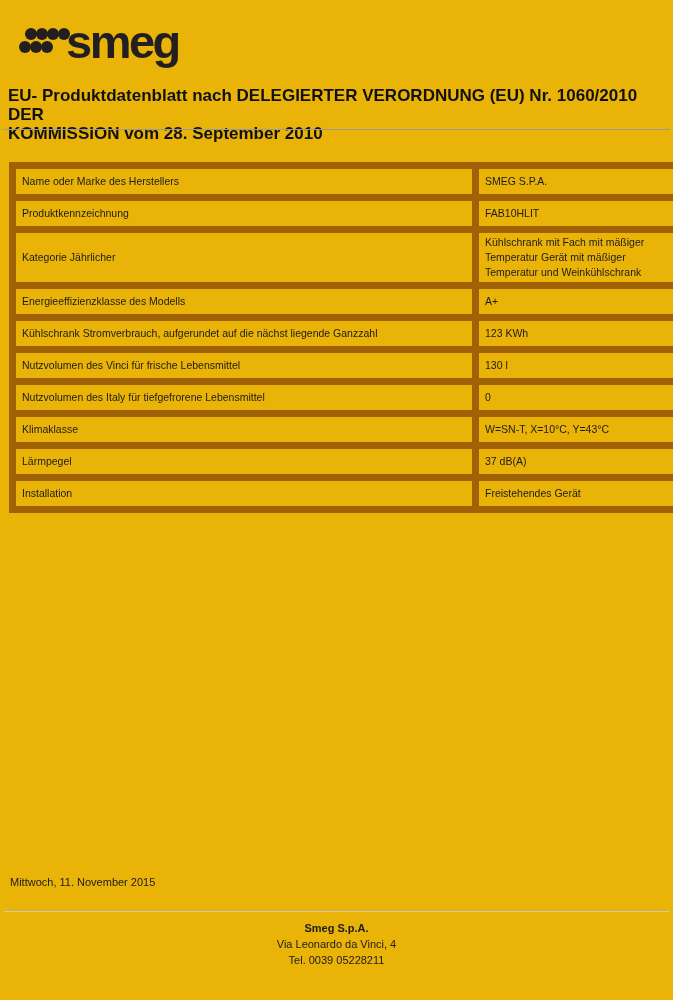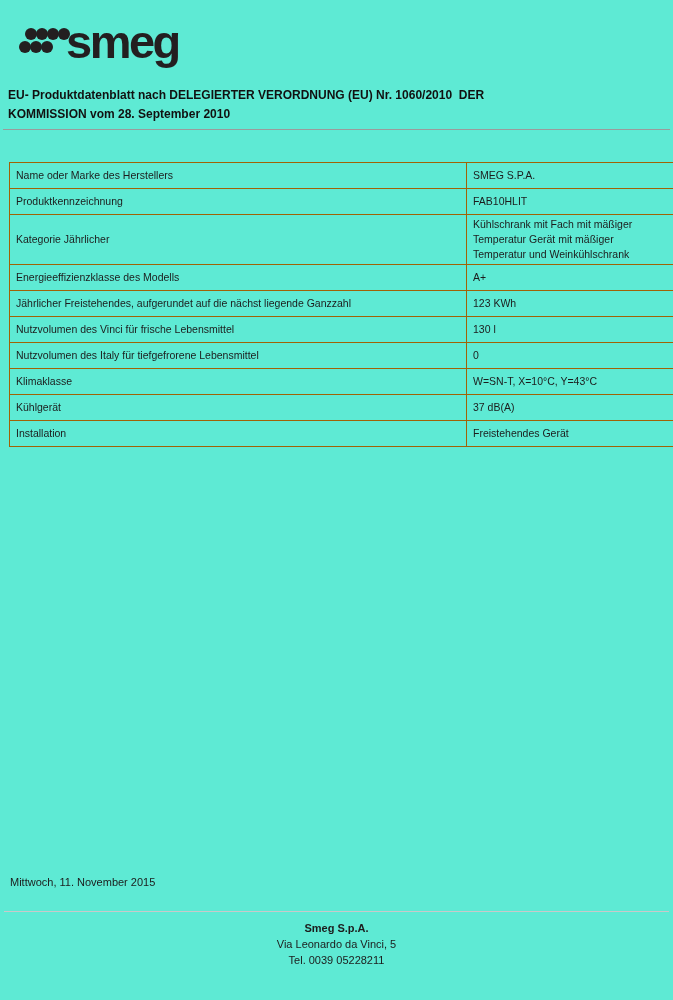--- a/index.html
+++ b/index.html
@@ -1,21 +1,21 @@
 <!DOCTYPE html>
 <html><head>
 <meta charset="utf-8">
 <style>
   html, body { margin: 0; padding: 0; background: #e8e8e8; }
   .page {
     position: relative;
     width: 673px;
     height: 1000px;
     margin: 0 auto;
-    background: #5eead4;
+    background: #eab308;
     font-family: "Liberation Sans", sans-serif;
     color: #1c1c1c;
     overflow: hidden;
   }
 
   
   .logo { position: absolute; left: 14px; top: 12px; width: 175px; height: 58px; }
   .logo-dots { position: absolute; left: 0; top: 0; width: 70px; height: 58px; }
   .dot {
     position: absolute; width: 12px; height: 12px;
@@ -30,35 +30,35 @@
   .dot.b3 { left: 27px; top: 29px; }
   .logo-word {
     position: absolute; left: 52px; top: 6px;
     font-size: 47px; font-weight: bold; letter-spacing: -2.5px;
     line-height: 1; color: #231f20;
   }
 
   
   .title {
     position: absolute; left: 8px; top: 86px; right: 8px;
-    font-size: 12px; font-weight: bold; line-height: 19px;
+    font-size: 17px; font-weight: bold; line-height: 19px;
     white-space: pre-wrap; color: #111111;
   }
   .rule-top {
     position: absolute; left: 3px; right: 3px; top: 129px;
     border-top: 1px solid #9b9b9b; height: 0;
   }
 
   
   table.spec {
     position: absolute; left: 9px; top: 162px;
     width: 664px; border-collapse: collapse; table-layout: fixed;
   }
   table.spec td {
-    border: 1px solid #a16207;
+    border: 7px solid #a16207;
     font-size: 10.5px; line-height: 15px;
     padding: 2px 6px; height: 21px;
     vertical-align: middle; color: #1c1c1c;
   }
   td.c-label { width: 444px; }
   td.c-value { width: 202px; white-space: pre-wrap; }
 
   
   .date-line {
     position: absolute; left: 10px; top: 876px;
@@ -112,48 +112,48 @@
         <td class="c-label">Kategorie Jährlicher</td>
         <td class="c-value">Kühlschrank mit Fach mit mäßiger
 Temperatur Gerät mit mäßiger
 Temperatur und Weinkühlschrank</td>
       </tr>
       <tr>
         <td class="c-label">Energieeffizienzklasse des Modells</td>
         <td class="c-value">A+</td>
       </tr>
       <tr>
-        <td class="c-label">Jährlicher Freistehendes, aufgerundet auf die nächst liegende Ganzzahl</td>
+        <td class="c-label">Kühlschrank Stromverbrauch, aufgerundet auf die nächst liegende Ganzzahl</td>
         <td class="c-value">123 KWh</td>
       </tr>
       <tr>
         <td class="c-label">Nutzvolumen des Vinci für frische Lebensmittel</td>
         <td class="c-value">130 l</td>
       </tr>
       <tr>
         <td class="c-label">Nutzvolumen des Italy für tiefgefrorene Lebensmittel</td>
         <td class="c-value">0</td>
       </tr>
       <tr>
         <td class="c-label">Klimaklasse</td>
         <td class="c-value">W=SN-T, X=10°C, Y=43°C</td>
       </tr>
       <tr>
-        <td class="c-label">Kühlgerät</td>
+        <td class="c-label">Lärmpegel</td>
         <td class="c-value">37 dB(A)</td>
       </tr>
       <tr>
         <td class="c-label">Installation</td>
         <td class="c-value">Freistehendes Gerät</td>
       </tr>
     </tbody>
   </table>
 
   <div class="date-line">Mittwoch, 11. November 2015</div>
 
   <div class="rule-bottom"></div>
   <div class="footer">
     <div class="company">Smeg S.p.A.</div>
-    <div>Via Leonardo da Vinci, 5</div>
+    <div>Via Leonardo da Vinci, 4</div>
     <div>Tel. 0039 05228211</div>
   </div>
 
 </div>
 
 </body></html>

